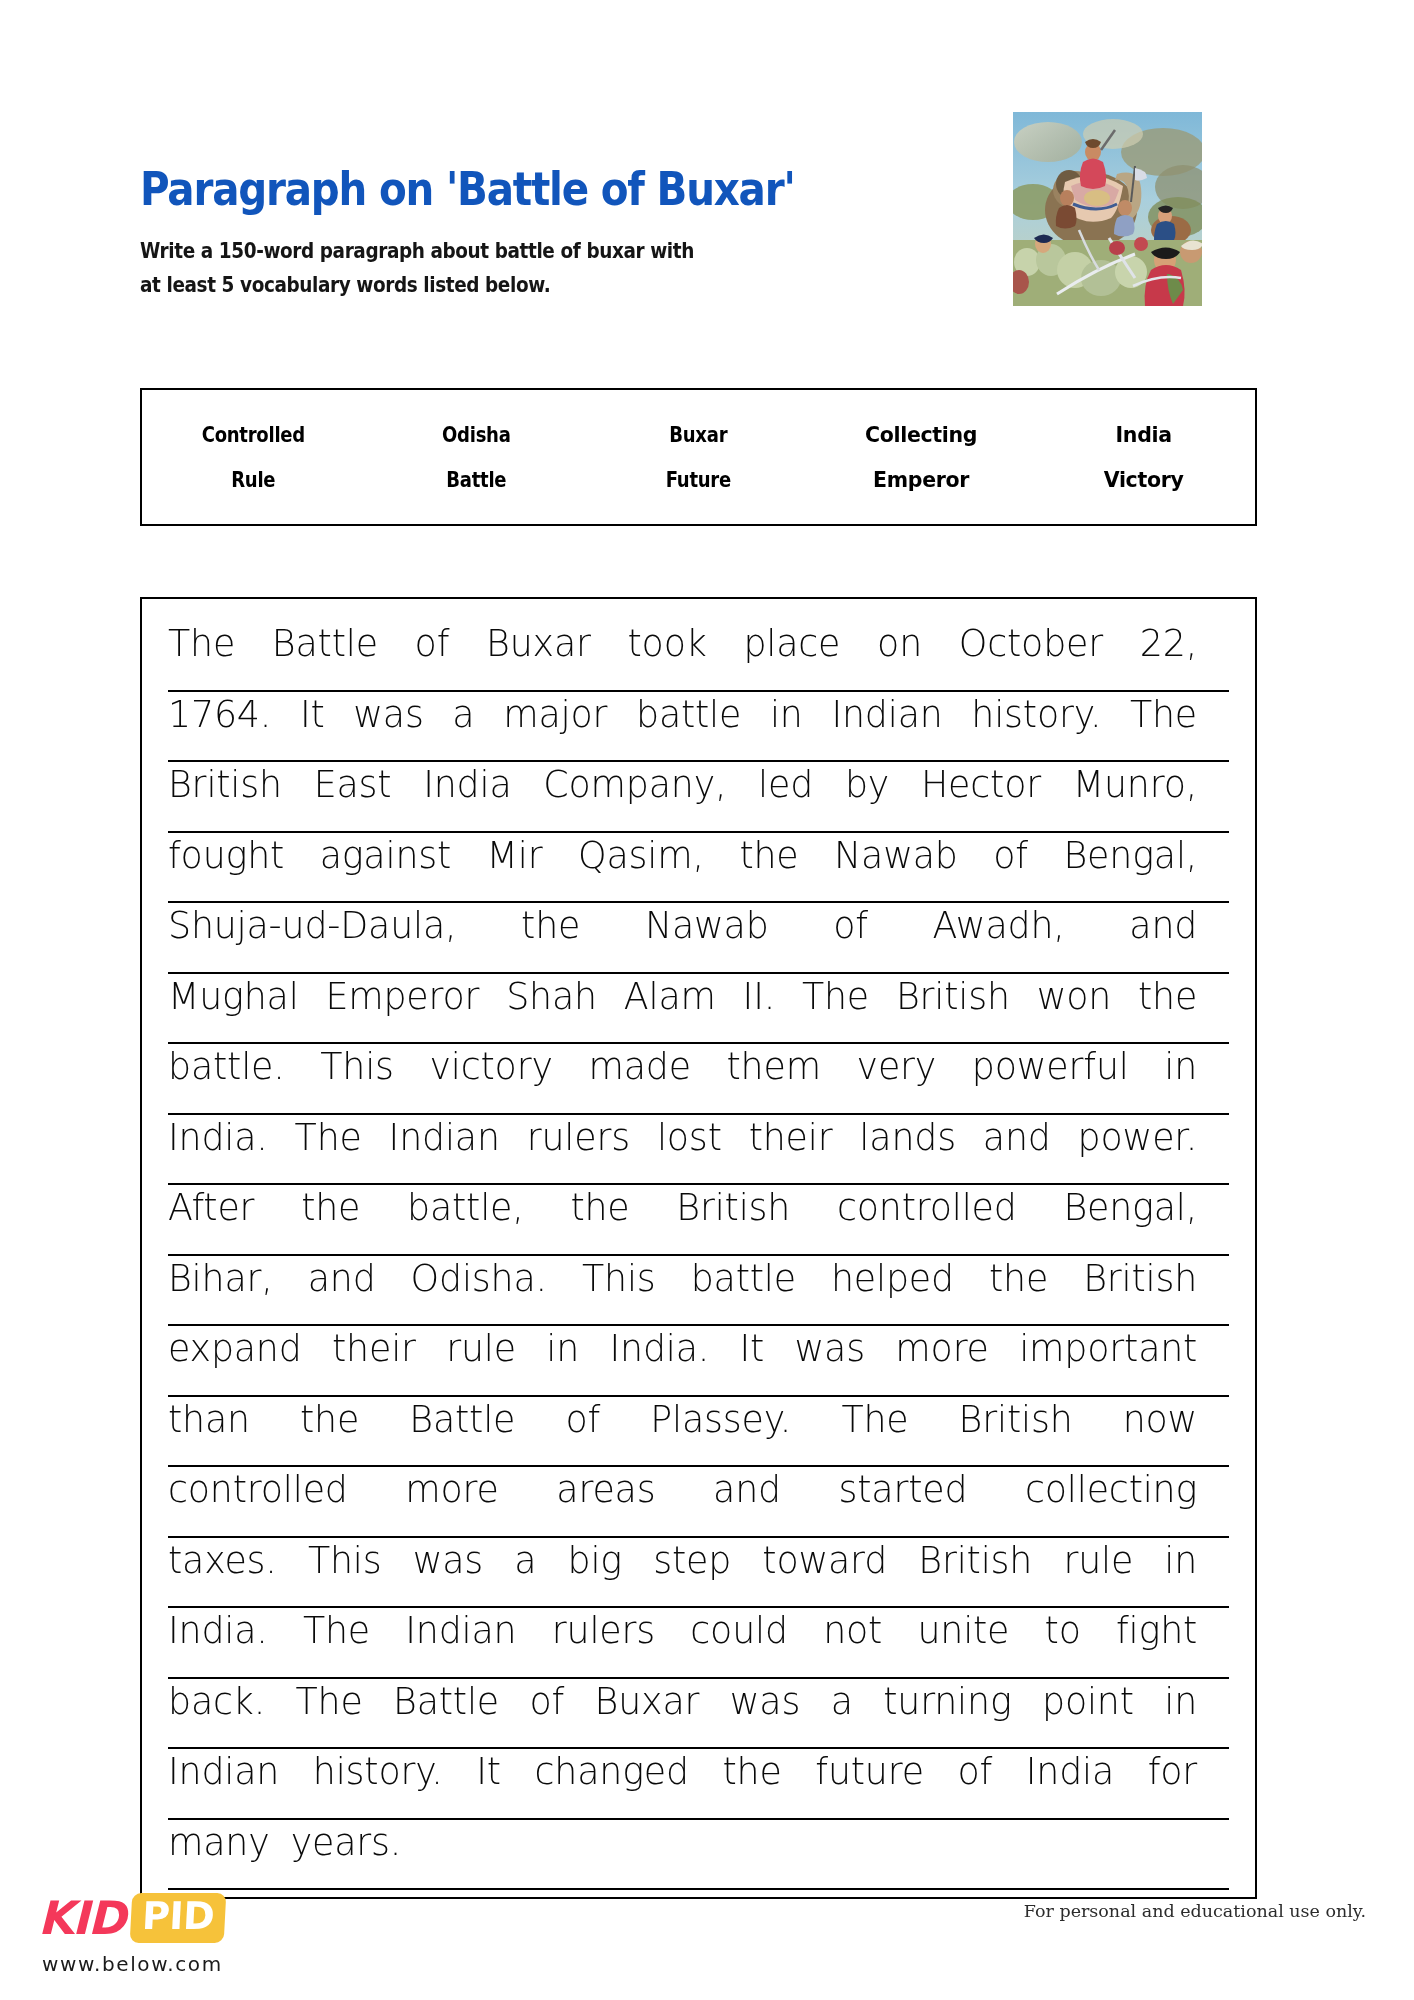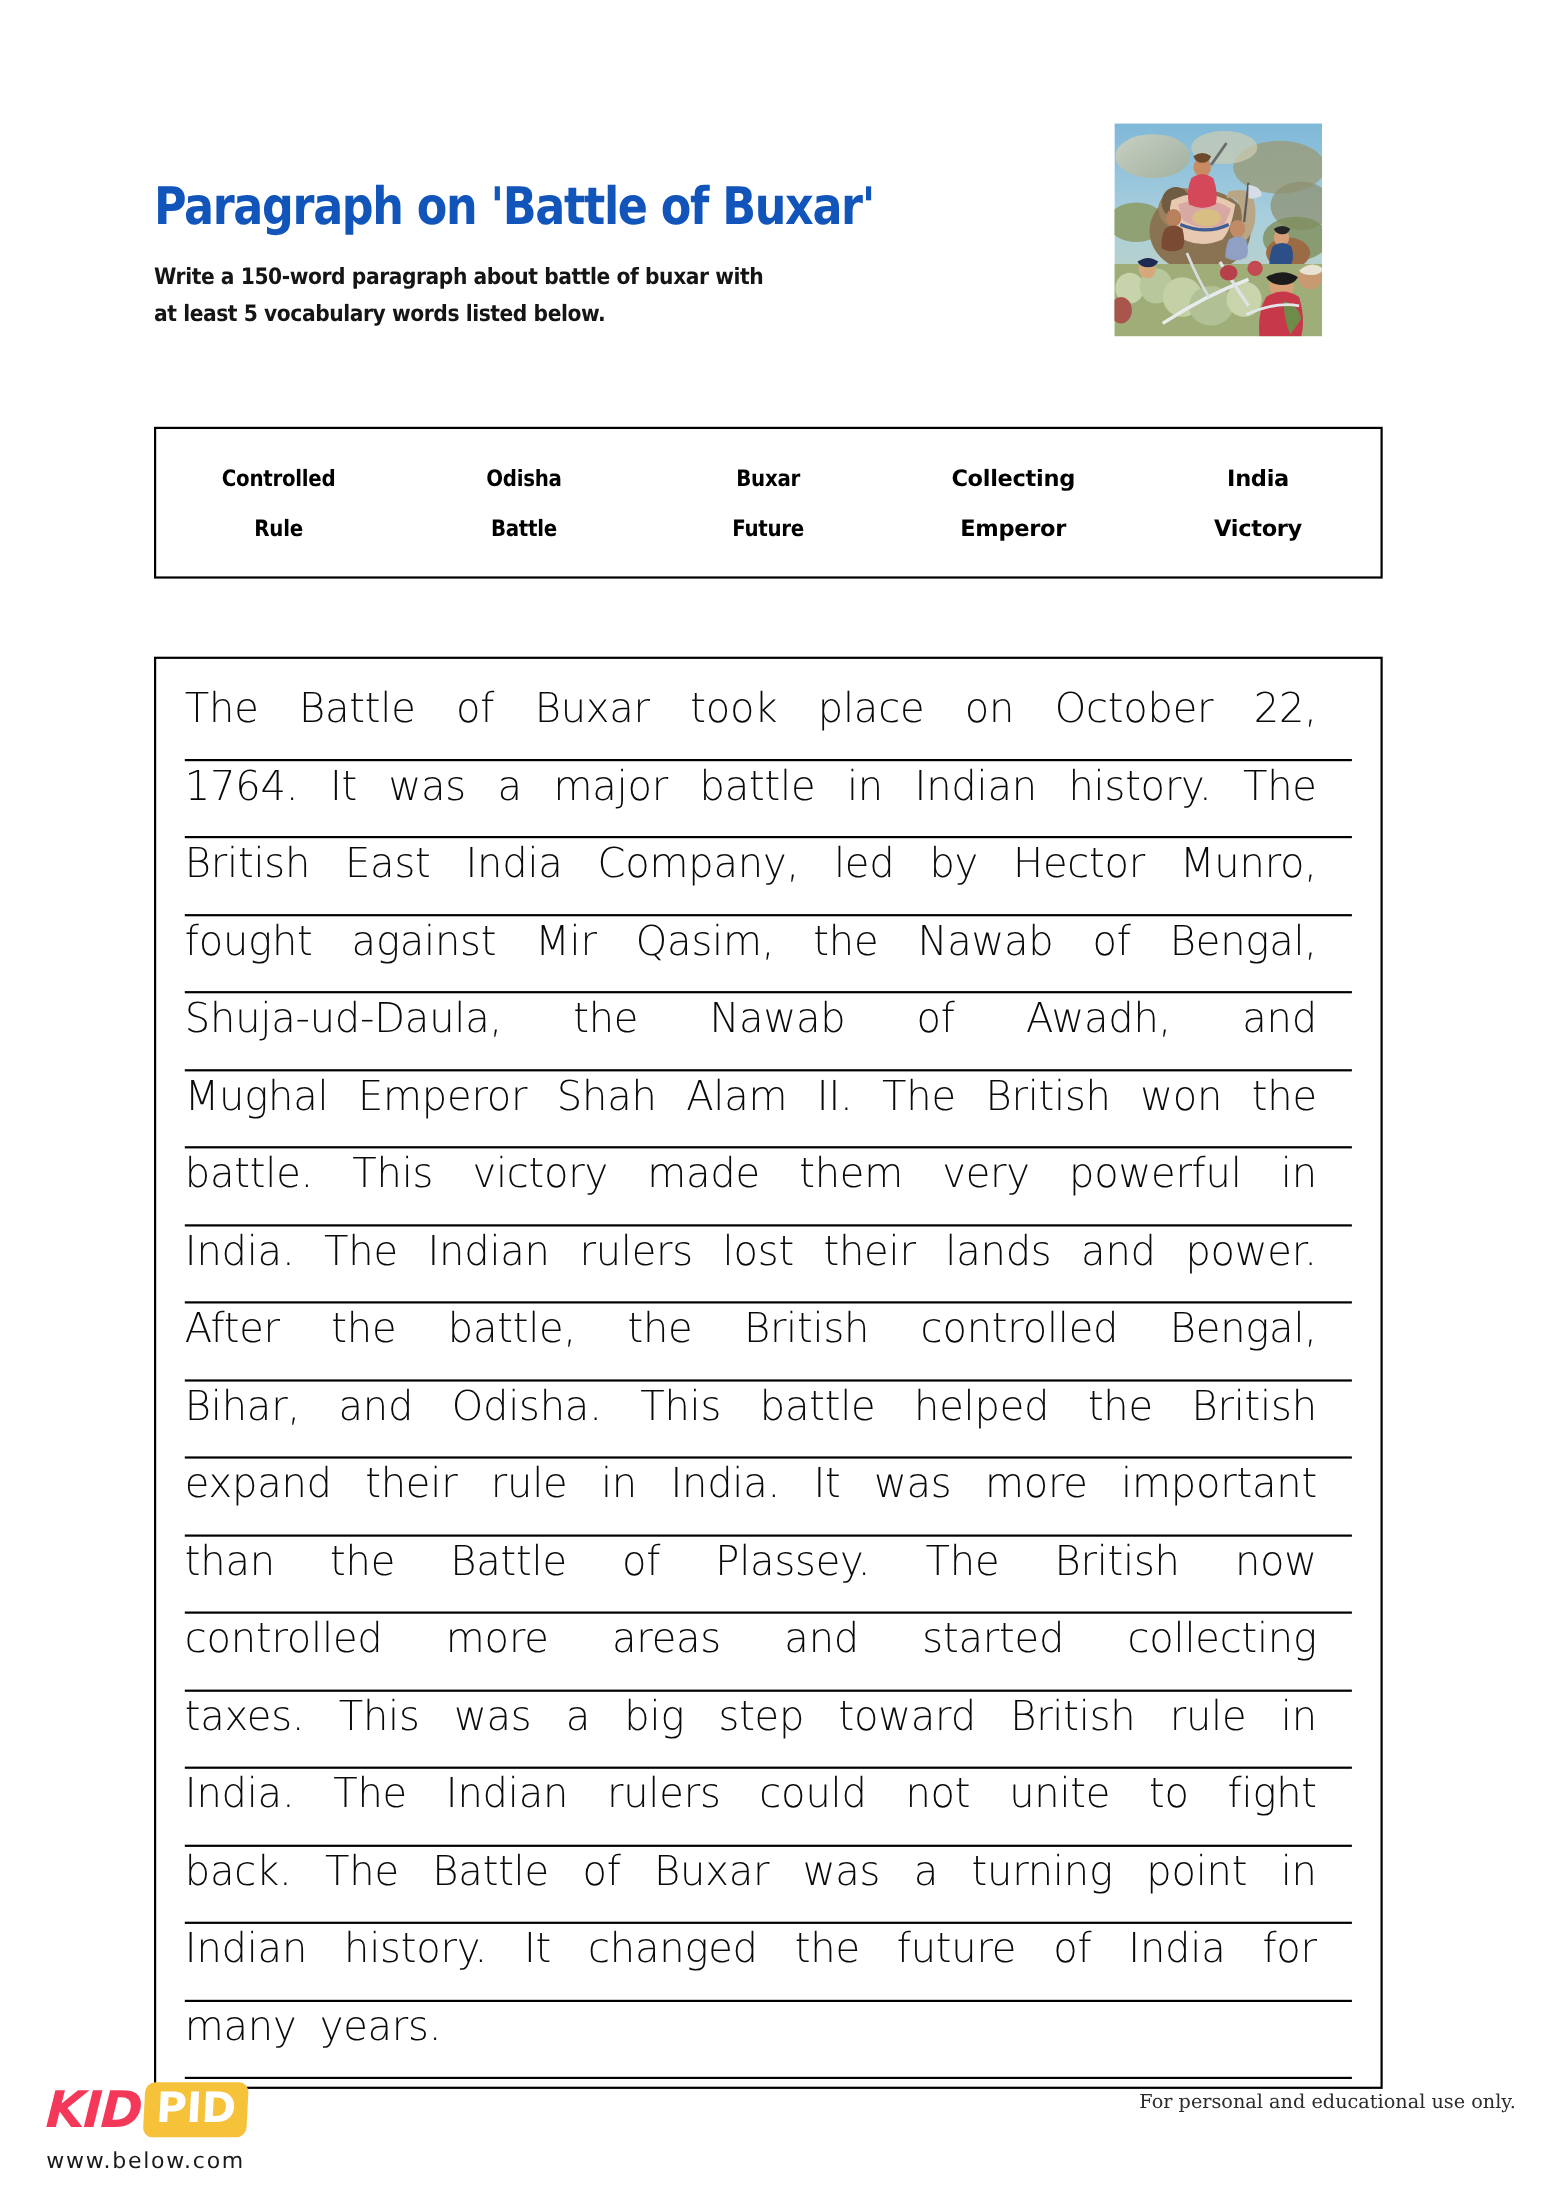--- a/index.html
+++ b/index.html
@@ -184,21 +184,21 @@
   .logo-url {
     margin-top: 8px;
     font-family: "DejaVu Sans", sans-serif;
     font-size: 20px;
     font-weight: 400;
     color: #1a1a1a;
     letter-spacing: 1.6px;
   }
   .footer-right {
     position: absolute;
-    right: 36px;
+    right: 48px;
     top: 1896px;
     text-align: right;
     font-family: "DejaVu Serif", serif;
     font-size: 17.5px;
     color: #2b2b2b;
     line-height: 1.72;
   }
   .footer-right a,
   .footer-right .link {
     color: #2b2b2b;

